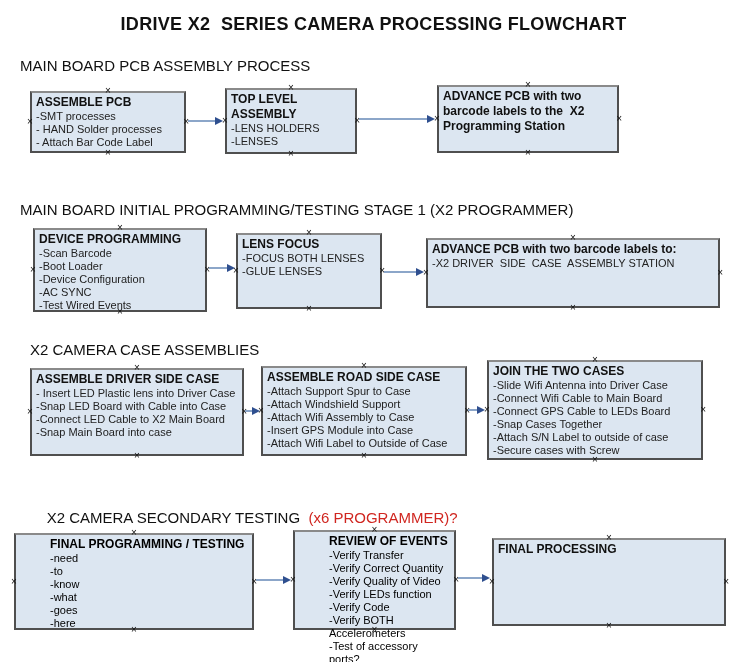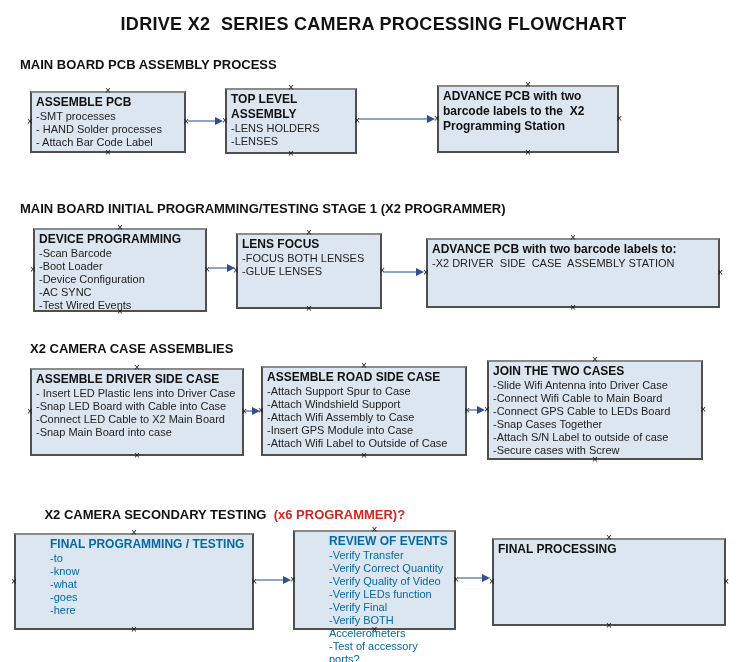--- a/index.html
+++ b/index.html
@@ -5,34 +5,34 @@
   html,body{margin:0;padding:0;background:#ffffff;}
   #canvas{
     position:relative;width:747px;height:662px;background:#ffffff;overflow:hidden;
     font-family:"Liberation Sans",sans-serif;color:#1a1a1a;
   }
   .doc-title{
     position:absolute;top:14px;left:0;width:100%;text-align:center;
     font-size:18px;font-weight:bold;letter-spacing:.3px;white-space:pre-wrap;color:#111;
   }
   .sec-heading{
-    position:absolute;font-size:13px;font-weight:bold;white-space:pre-wrap;color:#111;
+    position:absolute;font-size:15px;font-weight:normal;white-space:pre-wrap;color:#111;
   }
   .sec-heading .red-part{color:#d02620;text-align:center;}
   .box{
     position:absolute;background:#dce6f1;border:2px solid #4f4f4f;border-top-color:#8a8a8a;
     padding:2px 4px;box-sizing:border-box;
   }
   .box-title{
     font-size:12px;font-weight:bold;line-height:15px;white-space:pre-wrap;color:#111;
   }
   .box-item{
     font-size:11px;line-height:13px;white-space:pre-wrap;color:#222;
   }
-  .box.red-text .box-title,.box.red-text .box-item{color:#0369a1;padding-left:30px;}
+  .box.red-text .box-title,.box.red-text .box-item{color:#000000;padding-left:30px;}
   .cp{
     position:absolute;font-size:10px;line-height:1;color:#111;pointer-events:none;
     font-weight:normal;
   }
   .cp-t{top:-7px;left:50%;transform:translateX(-50%);}
   .cp-b{bottom:-7px;left:50%;transform:translateX(-50%);}
   .cp-l{left:-5px;top:50%;transform:translateY(-50%);}
   .cp-r{right:-5px;top:50%;transform:translateY(-50%);}
   .arrow{position:absolute;height:8px;}
   .arrow .line{
@@ -191,20 +191,21 @@
       <span class="cp cp-r">×</span>
     </div>
 
   <div class="sec-heading" style="left:30px;top:492px">
     <span>X2 CAMERA SECONDARY TESTING  </span><span class="red-part">(x6 PROGRAMMER)?</span>
   </div>
 
   <div class="box red-text" style="left:14px;top:533px;width:240px;height:97px">
     <div class="box-title">FINAL PROGRAMMING / TESTING</div>
     <div class="box-items">
+        <div class="box-item">-need</div>
         <div class="box-item">-to</div>
         <div class="box-item">-know</div>
         <div class="box-item">-what</div>
         <div class="box-item">-goes</div>
         <div class="box-item">-here</div>
       </div>
   <span class="cp cp-t">×</span>
       <span class="cp cp-b">×</span>
       <span class="cp cp-l">×</span>
       <span class="cp cp-r">×</span>
@@ -213,21 +214,21 @@
     <span class="line"></span>
       <span class="head"></span>
   </div>
   <div class="box red-text" style="left:293px;top:530px;width:163px;height:100px">
     <div class="box-title">REVIEW OF EVENTS</div>
     <div class="box-items">
         <div class="box-item">-Verify Transfer</div>
         <div class="box-item">-Verify Correct Quantity</div>
         <div class="box-item">-Verify Quality of Video</div>
         <div class="box-item">-Verify LEDs function</div>
-        <div class="box-item">-Verify Final</div>
+        <div class="box-item">-Verify Code</div>
         <div class="box-item">-Verify BOTH Accelerometers</div>
         <div class="box-item">-Test of accessory ports?</div>
       </div>
   <span class="cp cp-t">×</span>
       <span class="cp cp-b">×</span>
       <span class="cp cp-l">×</span>
       <span class="cp cp-r">×</span>
     </div>
   <div class="arrow" style="left:458px;top:574px;width:32px">
     <span class="line"></span>

